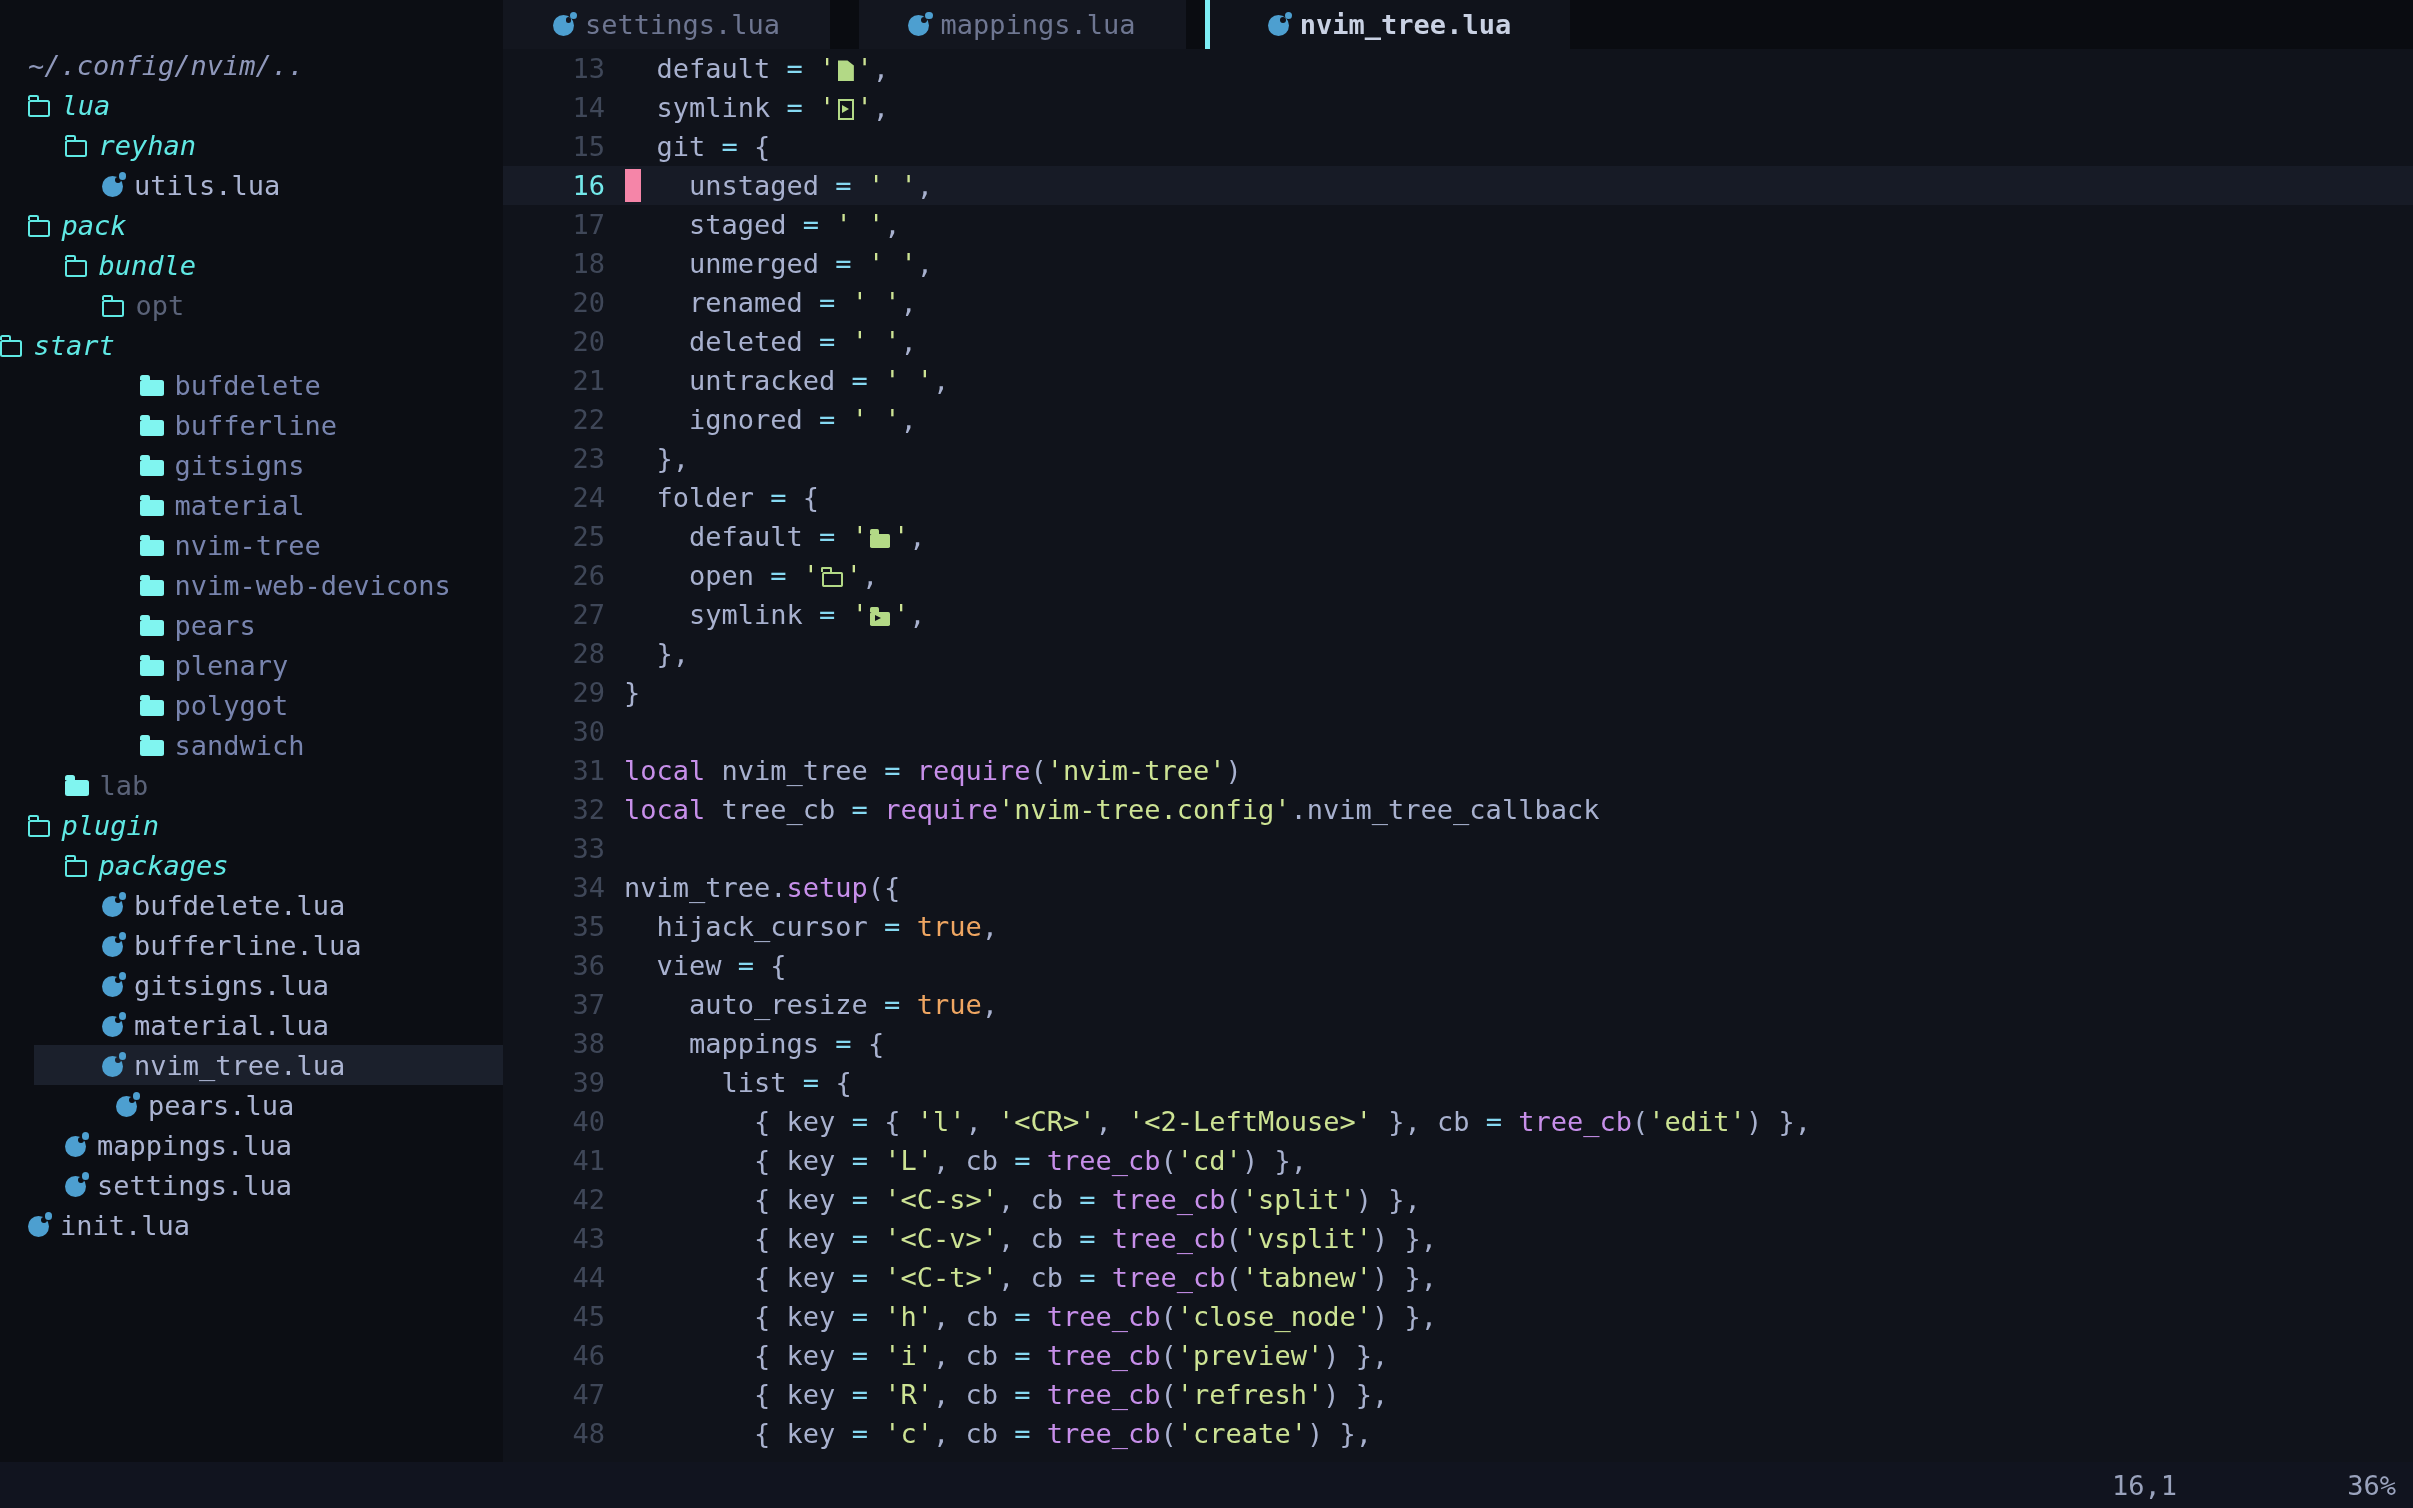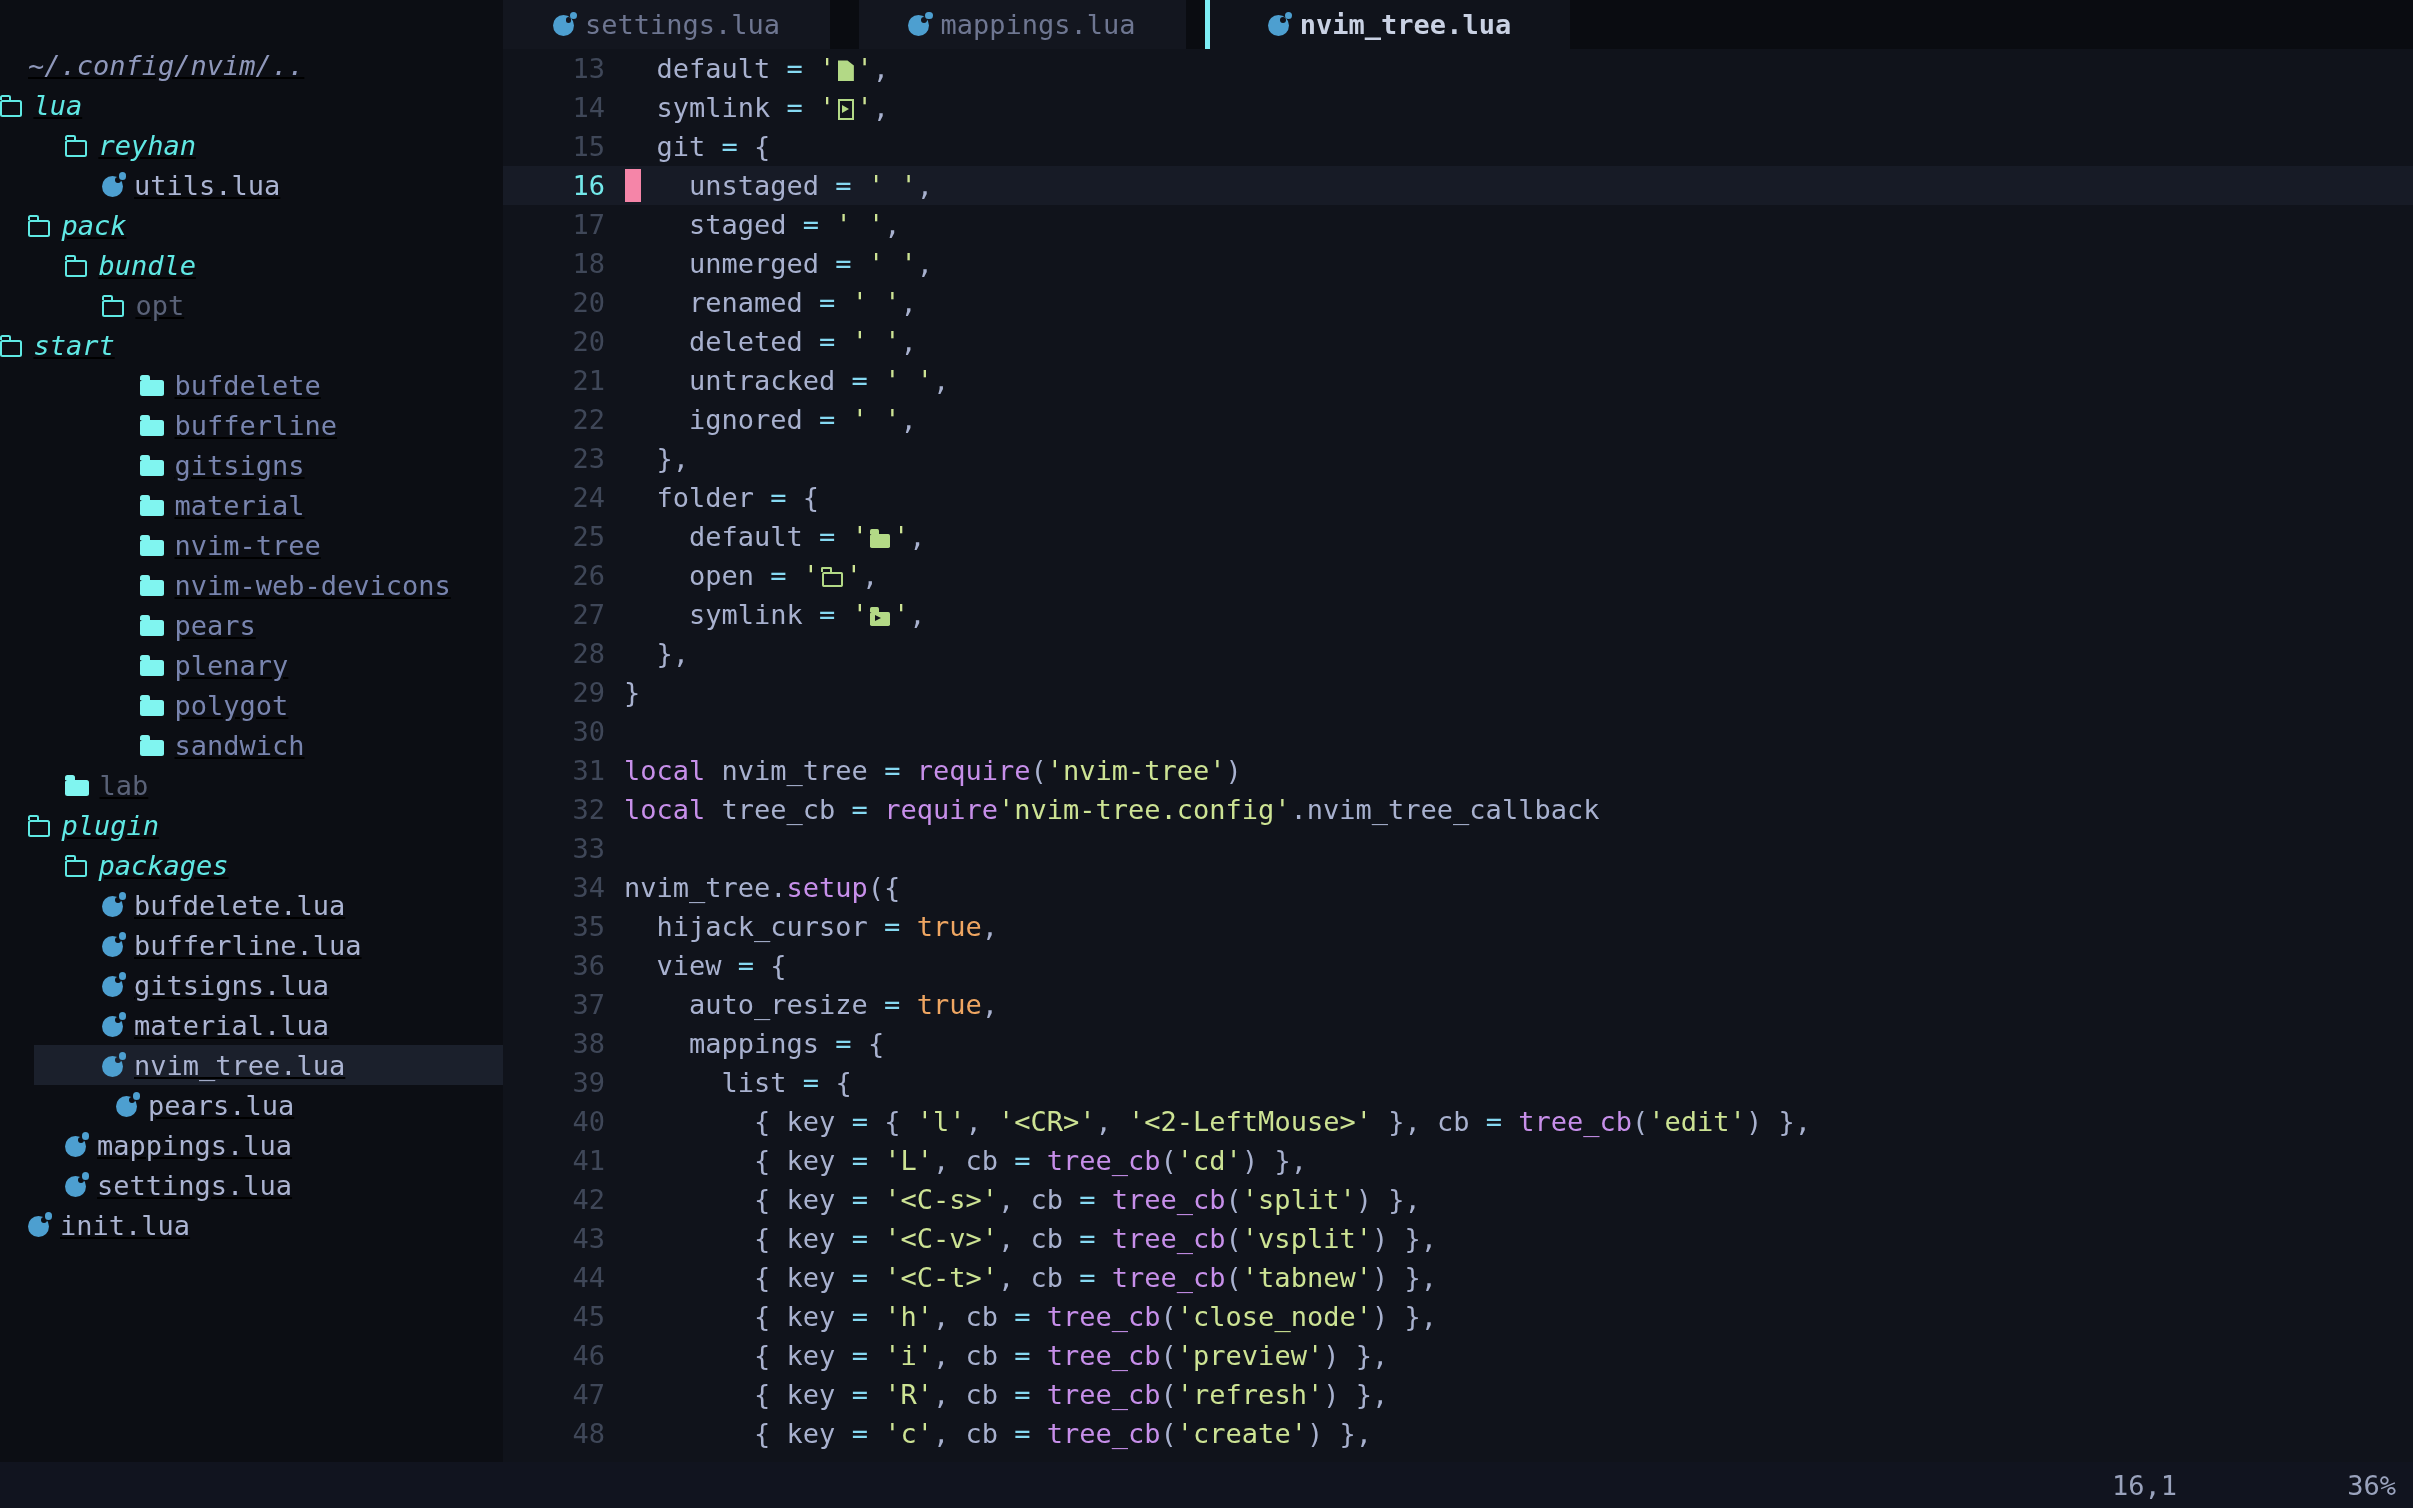--- a/index.html
+++ b/index.html
@@ -8,21 +8,21 @@
     --cyn:#5fe9e4; --cynF:#80f5f0; --blu:#4d9fd0; --grn:#b3d986;
     --c-path:#8f98bb; --c-open:#60e8e4; --c-closed:#7884ae; --c-dim:#5a6278; --c-file:#abb4d2;
     --c-id:#a8b1cf; --c-op:#86d9f2; --c-str:#cde394; --c-kw:#c78fea; --c-bool:#efa662;
     --c-lnum:#3f4758; --c-lnum-cur:#73e8ea; --c-cursor:#f585a8; --c-sep:#7deef5;
     --c-tab:#6e7691; --c-tab-act:#c9d1e3; --c-status:#9aa3bd;
   }
   html,body{margin:0;padding:0;background:#000;}
   .screen{position:relative;width:2413px;height:1508px;overflow:hidden;
     font-family:"DejaVu Sans Mono",monospace;font-size:27px;background:var(--bg-editor);}
   
-  .sidebar{position:absolute;left:0;top:0;width:503px;height:1462px;background:var(--bg-sidebar);overflow:hidden;text-decoration:underline;}
+  .sidebar{position:absolute;left:0;top:0;width:503px;height:1462px;background:var(--bg-sidebar);overflow:hidden;}
   .srow{position:relative;display:flex;align-items:center;height:40px;gap:11px;white-space:pre;}
   .srow.sel::before{content:'';position:absolute;left:34px;right:0;top:0;bottom:0;background:var(--bg-selected);}
   .srow>*{position:relative;z-index:1;}
   .lbl-root{color:var(--c-path);font-style:italic;}
   .lbl-open{color:var(--c-open);font-style:italic;}
   .lbl-empty{color:var(--c-dim);}
   .lbl-closed{color:var(--c-closed);}
   .lbl-dim{color:var(--c-dim);}
   .lbl-file{color:var(--c-file);}
   .icon{display:inline-block;position:relative;flex:none;}
@@ -67,21 +67,21 @@
   .percent{position:absolute;right:17px;top:7.5px;}
 </style>
 </head>
 <body>
 
 <div class="screen">
   <div class="sidebar">
     <div style="height:45px"></div>
     <div id="tree">
         <div class="srow" style="padding-left: 28px;"><span class="lbl-root">~/.config/nvim/..</span></div>
-        <div class="srow" style=""><span class="icon fold-o"></span><span class="lbl-open">lua</span></div>
+        <div class="srow" style="padding-left: 28px;"><span class="icon fold-o"></span><span class="lbl-open">lua</span></div>
         <div class="srow" style="padding-left: 65px;"><span class="icon fold-o"></span><span class="lbl-open">reyhan</span></div>
         <div class="srow" style="padding-left: 102px;"><span class="icon luai"></span><span class="lbl-file">utils.lua</span></div>
         <div class="srow" style="padding-left: 28px;"><span class="icon fold-o"></span><span class="lbl-open">pack</span></div>
         <div class="srow" style="padding-left: 65px;"><span class="icon fold-o"></span><span class="lbl-open">bundle</span></div>
         <div class="srow" style="padding-left: 102px;"><span class="icon fold-o"></span><span class="lbl-empty">opt</span></div>
         <div class="srow" style=""><span class="icon fold-o"></span><span class="lbl-open">start</span></div>
         <div class="srow" style="padding-left: 140px;"><span class="icon fold-f"></span><span class="lbl-closed">bufdelete</span></div>
         <div class="srow" style="padding-left: 140px; align-items: center;"><span class="icon fold-f"></span><span class="lbl-closed">bufferline</span></div>
         <div class="srow" style="padding-left: 140px;"><span class="icon fold-f"></span><span class="lbl-closed">gitsigns</span></div>
         <div class="srow" style="padding-left: 140px;"><span class="icon fold-f"></span><span class="lbl-closed">material</span></div>

